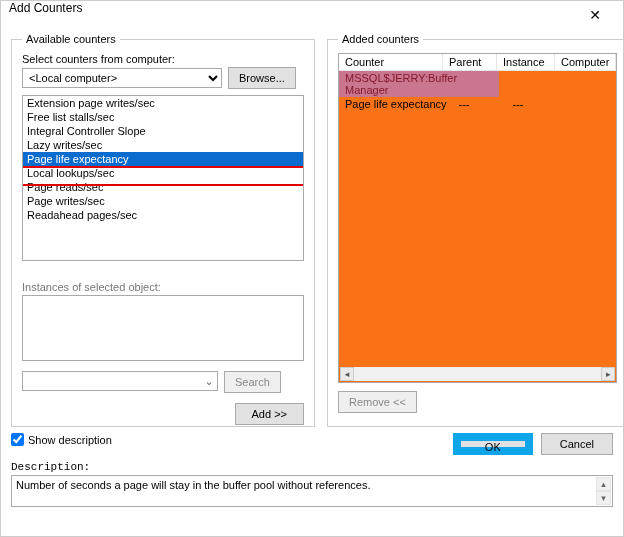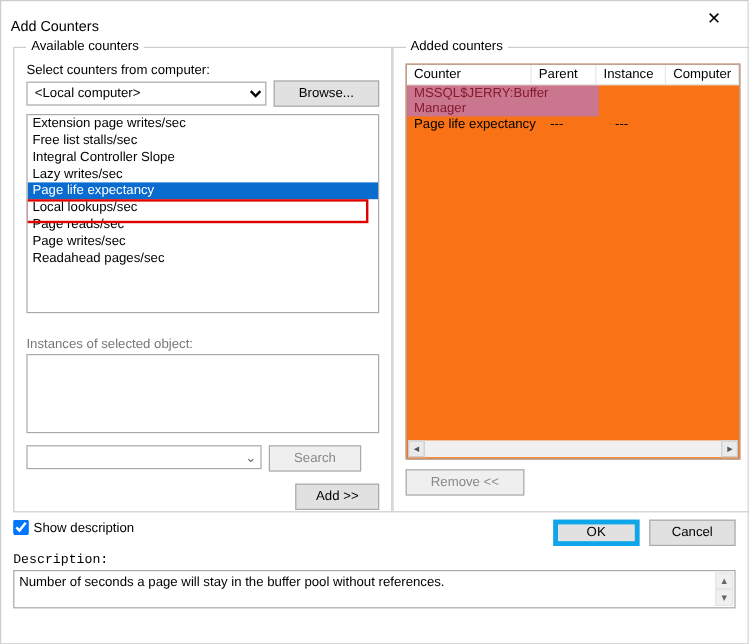--- a/index.html
+++ b/index.html
@@ -1,30 +1,30 @@
 <!DOCTYPE html>
 <html><head>
 <meta charset="utf-8">
 <style>
   * { box-sizing: border-box; font-family: "Segoe UI", Tahoma, sans-serif; font-size: 11px; }
   body { margin: 0; background: #fff; color: #000; }
   .window { width: 624px; height: 537px; border: 1px solid #ccc; position: relative; background: #fff; }
-  .titlebar { height: 28px; display: flex; align-items: flex-end; padding: 0 8px; }
+  .titlebar { height: 28px; display: flex; align-items: flex-start; padding: 0 8px; }
   .titlebar .title { flex: 1; font-size: 12px; }
   .titlebar .close { width: 40px; height: 28px; display: flex; align-items: center; justify-content: center; font-size: 14px; cursor: default; }
   .body { position: absolute; top: 28px; left: 10px; right: 10px; bottom: 10px; }
   fieldset { border: 1px solid #ccc; padding: 8px 10px 10px 10px; margin: 0; position: absolute; }
   legend { padding: 0 4px; font-size: 11px; }
   .fs-avail { left: 0; top: 4px; width: 304px; height: 394px; }
   .fs-added { left: 316px; top: 4px; width: 288px; height: 394px; }
   .label { display: block; margin-bottom: 2px; }
   .row { display: flex; gap: 6px; align-items: center; }
   select.combo, .combo-fake { height: 20px; border: 1px solid #a9a9a9; background: #fff; padding: 0 2px; font-size: 11px; }
   select.combo { width: 200px; }
-  .btn { height: 22px; border: 1px solid #a9a9a9; background: #e1e1e1; padding: 0 20px; cursor: default; }
+  .btn { height: 22px; border: 1px solid #a9a9a9; background: #e1e1e1; padding: 0 10px; cursor: default; }
   .listbox { border: 1px solid #a9a9a9; background: #fff; overflow: hidden; }
   .lb-avail { margin-top: 6px; height: 166px; position: relative; }
   .lb-item { padding: 1px 4px; white-space: nowrap; cursor: default; }
   .lb-item.selected { background: #0a6ccf; color: #fff; }
   .red-frame { position: absolute; border: 2px solid #e10000; pointer-events: none; }
   .muted { color: #777; }
   .instances-label { margin-top: 20px; }
   .lb-inst { height: 66px; margin-top: 2px; }
   .search-row { display: flex; gap: 6px; margin-top: 10px; justify-content: flex-start; }
   .search-combo { width: 196px; height: 20px; border: 1px solid #a9a9a9; background: #fff; display:flex; align-items:center; justify-content:flex-end; }
@@ -39,21 +39,21 @@
   .td.c1{flex:0 0 104px;} .td.c2{flex:0 0 54px;} .td.c3{flex:0 0 58px;} .td.c4{flex:1;}
   .group-row { background: #c9768e; color:#861a2d; padding: 1px 6px; font-size:11px; width:160px; }
   .hscroll { position:absolute; left:1px; right:1px; bottom:1px; height:14px; background:#f0f0f0; display:flex; align-items:center; }
   .hscroll .arrow { width:14px; height:14px; background:#eaeaea; border:1px solid #ccc; display:flex; align-items:center; justify-content:center; font-size:9px; color:#555;}
   .hscroll .track { flex:1; height:14px; }
   .remove-row { margin-top: 8px; }
   .btn.disabled { color:#888; background:#efefef; }
   .chk-row { position:absolute; left:0; top: 404px; display:flex; align-items:center; gap:4px; }
   input[type=checkbox]{ width:13px; height:13px; margin:0; }
   .okcancel { position:absolute; right:0; top: 404px; display:flex; gap:8px; }
-  .btn.primary { border: 4px solid #0ea5e9; background:#e1e1e1; padding: 0 24px; }
+  .btn.primary { border: 8px solid #0ea5e9; background:#e1e1e1; padding: 0 24px; }
   .desc-label { position:absolute; left:0; top: 432px; font-family: Liberation Mono, monospace; }
   .desc-box { position:absolute; left:0; right:0; top: 446px; height: 32px; border:1px solid #a9a9a9; background:#fff; padding: 3px 4px; overflow:auto; }
   .desc-box .vscroll { position:absolute; right:1px; top:1px; bottom:1px; width:15px; display:flex; flex-direction:column; }
   .desc-box .vscroll .arrow { height:15px; background:#f0f0f0; border:1px solid #e4e4e4; display:flex; align-items:center; justify-content:center; font-size:9px; color:#666; }
   .desc-box .vscroll .track { flex:1; background:#f7f7f7; }
 </style>
 </head>
 <body>
 
 <div class="window">

